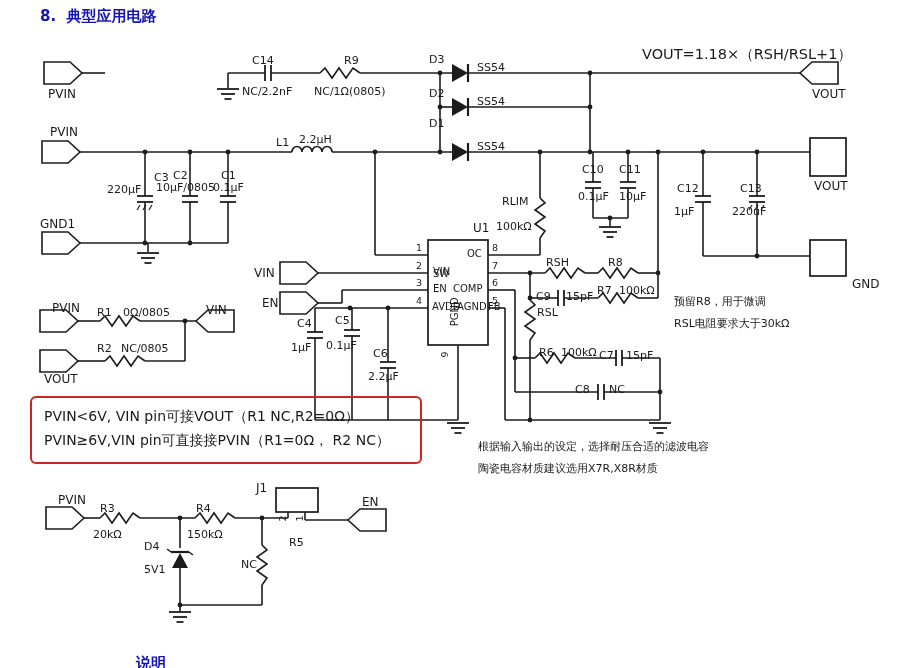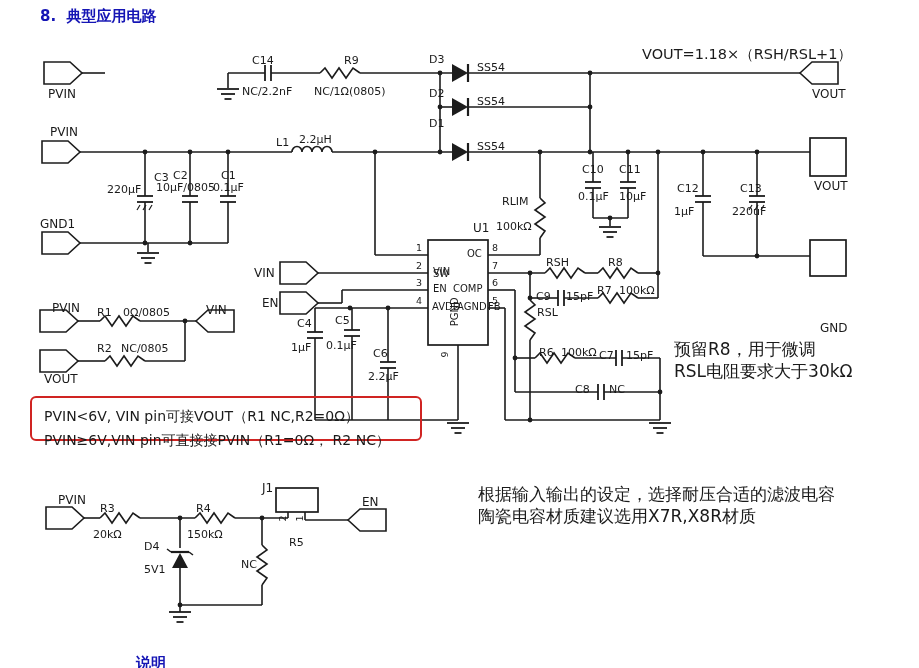--- a/index.html
+++ b/index.html
@@ -6,22 +6,22 @@
   #page{position:relative;width:919px;height:668px;background:#fff;overflow:hidden;
         font-family:"DejaVu Sans","Liberation Sans",sans-serif;color:#1a1a1a;}
   svg{position:absolute;left:0;top:0;}
   .lbl{position:absolute;font-size:11px;line-height:1.15;white-space:nowrap;color:#1a1a1a;}
   .cn{font-size:12px;}
   .pin{font-size:9.5px;}
   .pnm{font-size:10px;}
   .rot{transform:rotate(-90deg);}
   .title{position:absolute;left:40px;top:7px;font-size:15px;font-weight:bold;color:#1515b5;white-space:pre;}
   .formula{position:absolute;left:642px;top:45px;font-size:14.5px;white-space:nowrap;}
-  .note{position:absolute;font-size:17px;white-space:nowrap;margin-top:44px;}
-  .redbox{position:absolute;left:30px;top:396px;width:392px;height:45px;border:2.5px solid #d02422;
+  .note{position:absolute;font-size:11px;white-space:nowrap;}
+  .redbox{position:absolute;left:30px;top:396px;width:392px;height:68px;border:2.5px solid #d02422;
           border-radius:6px;padding:6px 0 0 12px;box-sizing:border-box;}
   .redbox div{font-size:14px;line-height:24px;white-space:nowrap;}
   .footer{position:absolute;left:136px;top:654px;font-size:15px;font-weight:bold;color:#1515b5;}
 </style>
 </head>
 <body>
 
 <div id="page">
   <svg id="schematic-svg" width="919" height="668" viewBox="0 0 919 668">
       <g>
@@ -250,29 +250,29 @@
         <circle cx="180" cy="605" r="2.4" fill="#1c1c1c"></circle>
       </g>
     </svg>
 
   <div id="labels">
       <div class="lbl cn" style="left: 48px; top: 88px;">PVIN</div>
       <div class="lbl cn" style="left: 50px; top: 126px;">PVIN</div>
       <div class="lbl cn" style="left: 40px; top: 218px;">GND1</div>
       <div class="lbl cn" style="left: 812px; top: 88px;">VOUT</div>
       <div class="lbl cn" style="left: 814px; top: 180px;">VOUT</div>
-      <div class="lbl cn" style="left: 820px; top: 278px; margin-top: 44px;">GND</div>
+      <div class="lbl cn" style="left: 852px; top: 278px;">GND</div>
       <div class="lbl cn" style="left: 254px; top: 267px;">VIN</div>
       <div class="lbl cn" style="left: 262px; top: 297px;">EN</div>
       <div class="lbl cn" style="left: 52px; top: 302px;">PVIN</div>
       <div class="lbl cn" style="left: 206px; top: 304px;">VIN</div>
       <div class="lbl cn" style="left: 44px; top: 373px;">VOUT</div>
       <div class="lbl cn" style="left: 58px; top: 494px;">PVIN</div>
       <div class="lbl cn" style="left: 362px; top: 496px;">EN</div>
-      <div class="lbl cn" style="left: 262px; top: 482px;">J1</div>
+      <div class="lbl cn" style="left: 256px; top: 482px;">J1</div>
       <div class="lbl" style="left: 252px; top: 55px;">C14</div>
       <div class="lbl" style="left: 242px; top: 86px;">NC/2.2nF</div>
       <div class="lbl" style="left: 344px; top: 55px;">R9</div>
       <div class="lbl" style="left: 314px; top: 86px;">NC/1Ω(0805)</div>
       <div class="lbl" style="left: 429px; top: 54px;">D3</div>
       <div class="lbl" style="left: 477px; top: 62px;">SS54</div>
       <div class="lbl" style="left: 429px; top: 88px;">D2</div>
       <div class="lbl" style="left: 477px; top: 96px;">SS54</div>
       <div class="lbl" style="left: 429px; top: 118px;">D1</div>
       <div class="lbl" style="left: 477px; top: 141px;">SS54</div>

